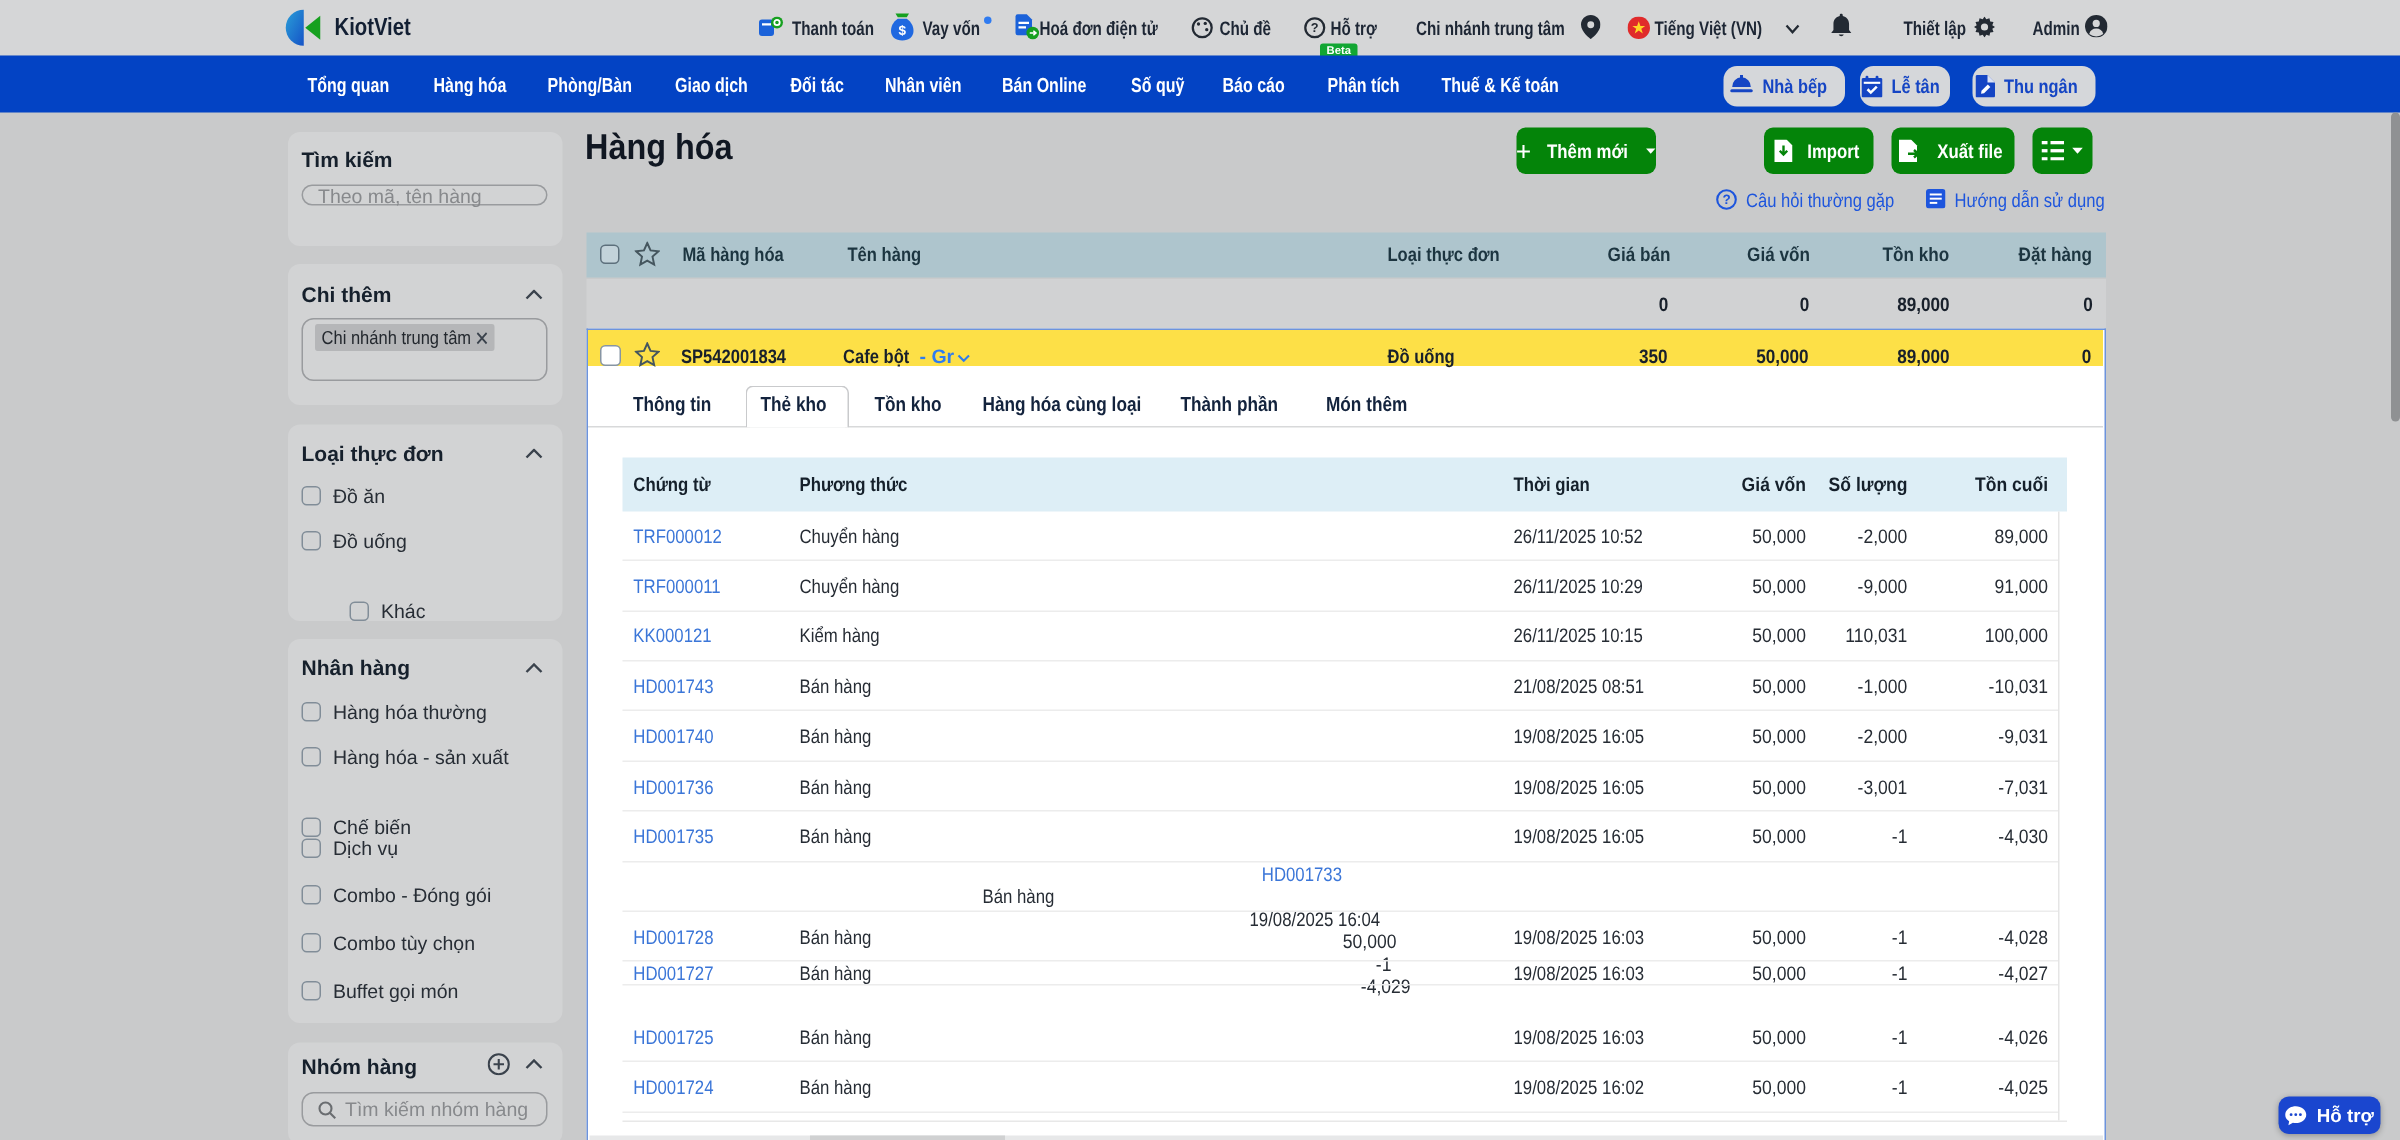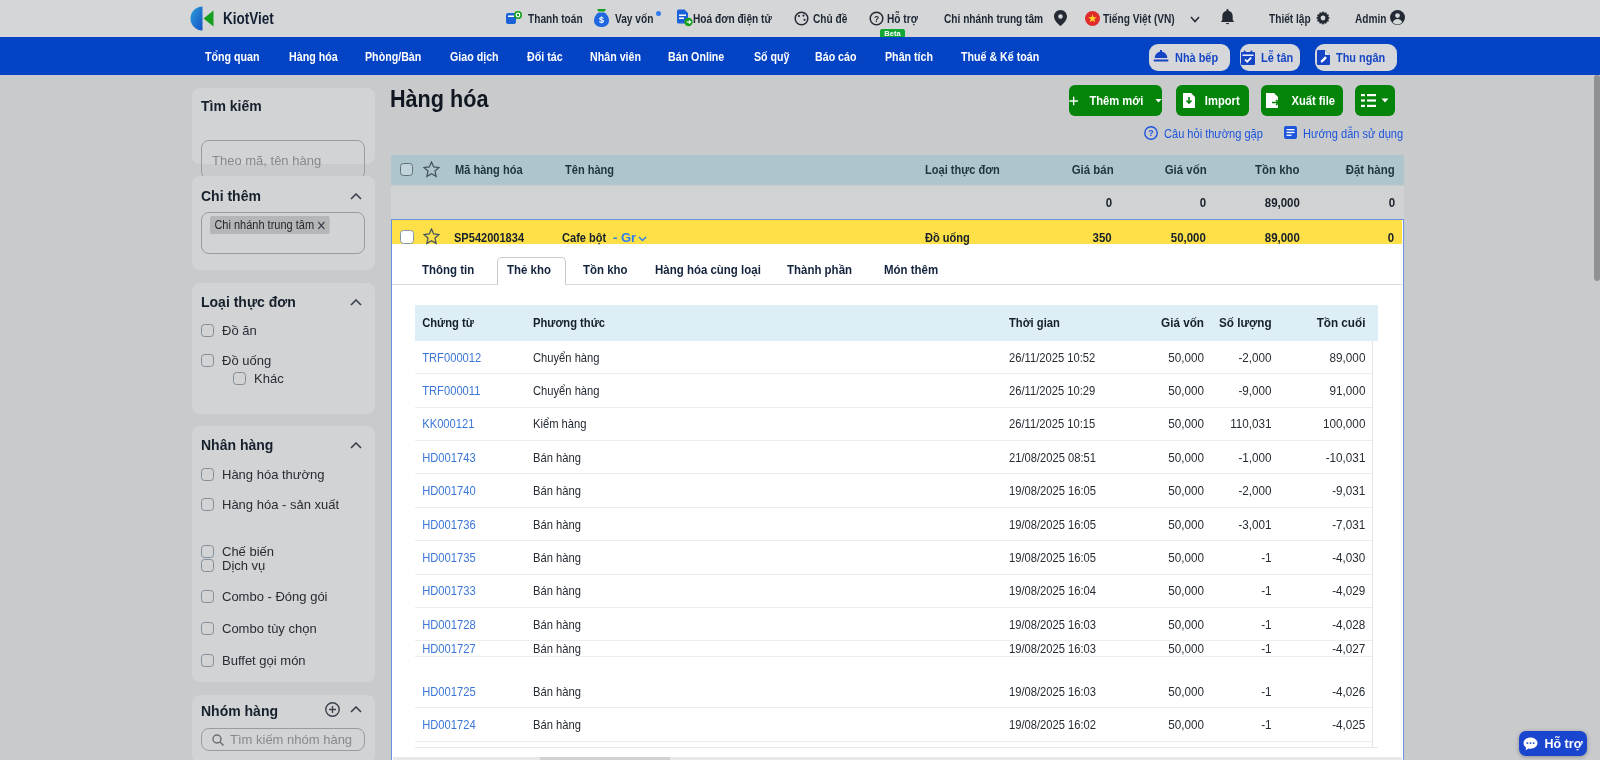--- a/index.html
+++ b/index.html
@@ -157,42 +157,42 @@
           <path d="M0 1 Q0 0 1 0 L8 0 L13 5 L13 14 Q13 15 12 15 L1 15 Q0 15 0 14 Z" fill="#1545c4"></path>
           <path d="M8 0 L8 5 L13 5 Z" fill="#fff" opacity="0.85"></path>
           <path d="M4 10.5 L8.2 6.3 L9.9 8 L5.7 12.2 L3.7 12.5 Z" fill="#fff"></path>
         </svg>
       <span>Thu ngân</span>
       </div>
   </div>
   <div id="sidebar">
     <div class="card" style="top:88px;height:76px;">
       <div class="clabel" style="top:10px;">Tìm kiếm</div>
-      <div class="sinput" style="top:52px;height:40px;">Theo mã, tên hàng</div>
+      <div class="sinput" style="top:35px;height:14px;">Theo mã, tên hàng</div>
     </div>
     <div class="card" style="top:176px;height:94px;">
       <div class="clabel" style="top:12px;">Chi thêm</div>
       <svg class="abs" style="left:158px;top:17px;" width="12" height="7" viewBox="0 0 12 7">
           <path d="M1 6 L6 1 L11 6" fill="none" stroke="#3a424c" stroke-width="1.6"></path>
         </svg>
       <div class="abs" style="left:9px;top:36px;width:164px;height:42px;border:1px solid #999b9e;border-radius:8px;"></div>
       <div class="abs" style="left:18px;top:40px;height:18px;background:#b5b6b8;border-radius:2px;display:flex;align-items:center;padding:0 5px;font-size:12.5px;color:#23282e;transform:scaleX(0.88);transform-origin:0 50%;">Chi nhánh trung tâm
         <svg style="margin-left:4px;" width="9" height="9" viewBox="0 0 9 9">
             <path d="M1 1 L8 8 M8 1 L1 8" stroke="#3a424c" stroke-width="1.3"></path>
           </svg>
       </div>
     </div>
     <div class="card" style="top:283px;height:131px;">
       <div class="clabel" style="top:11px;">Loại thực đơn</div>
       <svg class="abs" style="left:158px;top:16px;" width="12" height="7" viewBox="0 0 12 7">
           <path d="M1 6 L6 1 L11 6" fill="none" stroke="#3a424c" stroke-width="1.6"></path>
         </svg>
       <div class="chk" style="top:40px;"><span class="box"></span>Đồ ăn</div>
       <div class="chk" style="top:70px;"><span class="box"></span>Đồ uống</div>
-      <div class="chk" style="top:88px;padding-left:32px;"><span class="box"></span>Khác</div>
+      <div class="chk" style="top:117px;padding-left:32px;"><span class="box"></span>Khác</div>
     </div>
     <div class="card" style="top:426px;height:256px;">
       <div class="clabel" style="top:11px;">Nhân hàng</div>
       <svg class="abs" style="left:158px;top:16px;" width="12" height="7" viewBox="0 0 12 7">
           <path d="M1 6 L6 1 L11 6" fill="none" stroke="#3a424c" stroke-width="1.6"></path>
         </svg>
       <div class="chk" style="top:41px;"><span class="box"></span>Hàng hóa thường</div>
       <div class="chk" style="top:71px;"><span class="box"></span>Hàng hóa - sản xuất</div>
       <div class="chk" style="top:118px;"><span class="box"></span>Chế biến</div>
       <div class="chk" style="top:132px;"><span class="box"></span>Dịch vụ</div>
@@ -212,21 +212,21 @@
       <div class="sinput" style="top:33px;height:23px;gap:6px;">
         <svg width="12" height="12" viewBox="0 0 12 12">
             <circle cx="5" cy="5" r="4" fill="none" stroke="#6a6d70" stroke-width="1.4"></circle>
             <path d="M8 8 L11.5 11.5" stroke="#6a6d70" stroke-width="1.4"></path>
           </svg>
         Tìm kiếm nhóm hàng</div>
     </div>
   </div>
   <div id="main">
     <div class="abs" style="left:390px;top:85px;font-size:24px;font-weight:700;color:#101722;transform:scaleX(0.9);transform-origin:0 50%;">Hàng hóa</div>
-    <div class="gbtn" style="left:1069px;width:93px;justify-content:flex-end;">
+    <div class="gbtn" style="left:1011px;width:93px;justify-content:flex-end;">
       <svg width="12" height="12" viewBox="0 0 12 12">
           <path d="M6 0.5 L6 11.5 M0.5 6 L11.5 6" stroke="#fff" stroke-width="1.8"></path>
         </svg>
       <span>Thêm mới</span>
       <svg width="9" height="6" viewBox="0 0 9 6">
           <path d="M0.5 0.5 L4.5 5 L8.5 0.5" fill="#fff"></path>
         </svg>
     </div>
     <div class="gbtn" style="left:1176px;width:73px;">
       <svg width="13" height="15" viewBox="0 0 13 15">
@@ -378,21 +378,21 @@
           <span class="c6">-7,031</span>
         </div>
         <div class="irow" style="top:541.3px;height:33.4px;">
           <span class="c1">HD001735</span>
           <span class="c2">Bán hàng</span>
           <span class="c3">19/08/2025 16:05</span>
           <span class="c4">50,000</span>
           <span class="c5">-1</span>
           <span class="c6">-4,030</span>
         </div>
-        <div class="irow" style="top:574.6999999999999px;height:33.4px;">
+        <div class="irow" style="top:574.6999999999999px;height:33.4px;flex-direction:column;">
           <span class="c1">HD001733</span>
           <span class="c2">Bán hàng</span>
           <span class="c3">19/08/2025 16:04</span>
           <span class="c4">50,000</span>
           <span class="c5">-1</span>
           <span class="c6">-4,029</span>
         </div>
         <div class="irow" style="top:608.0999999999999px;height:33.4px;">
           <span class="c1">HD001728</span>
           <span class="c2">Bán hàng</span>

